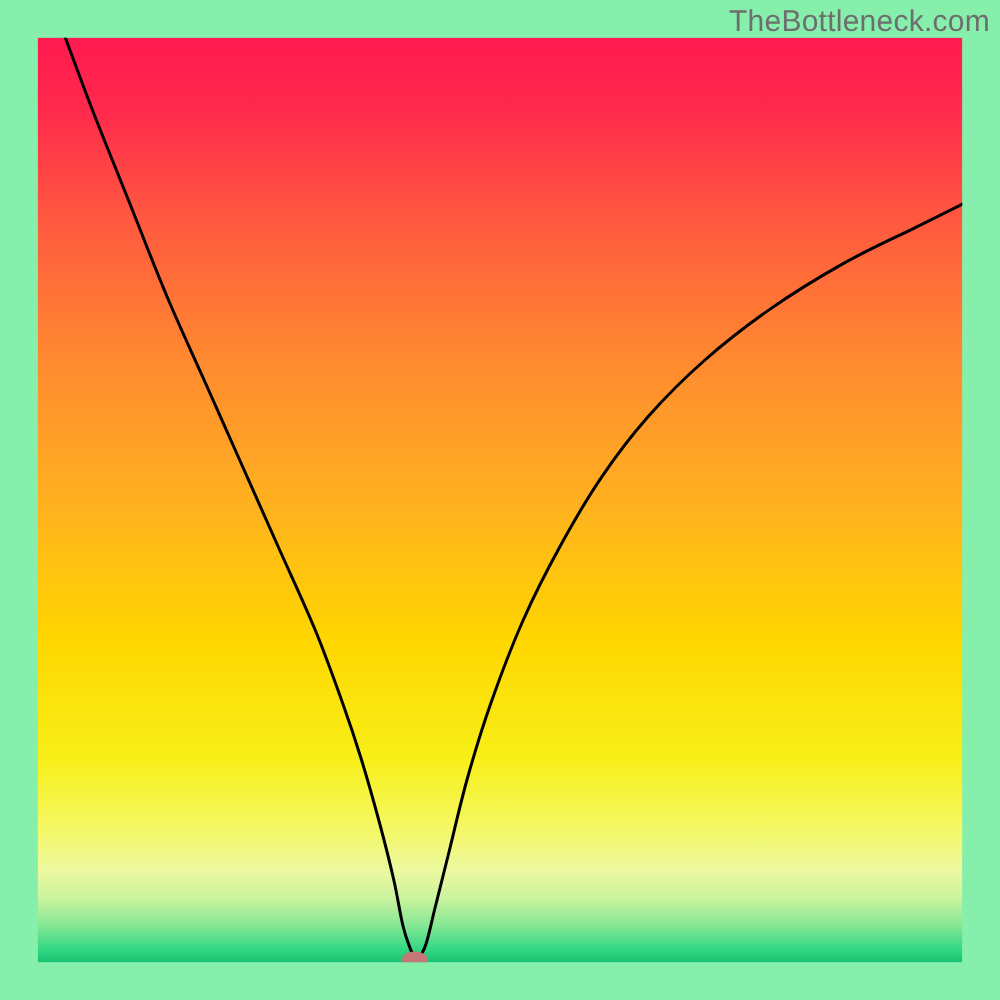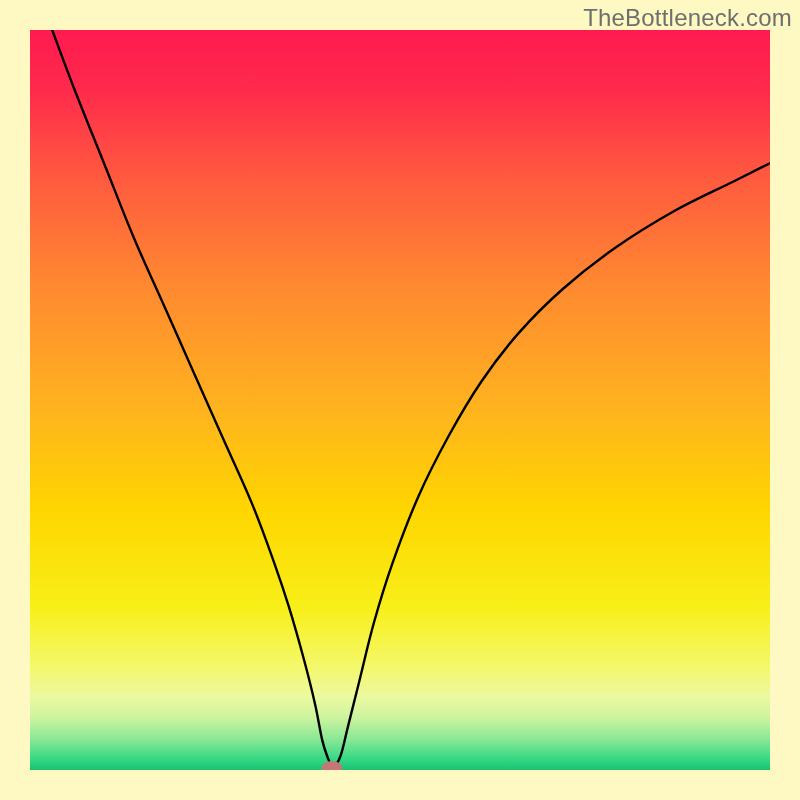--- a/index.html
+++ b/index.html
@@ -8,21 +8,21 @@
     width: 800px;
     height: 800px;
     overflow: hidden;
     font-family: Arial, Helvetica, sans-serif;
     background: #000;
   }
   .frame {
     position: relative;
     width: 800px;
     height: 800px;
-    background: #fef9c3;
+    background: #86efac;
     text-align: right;
   }
   .plot-area {
     position: absolute;
     left: 30px;
     top: 30px;
     width: 740px;
     height: 740px;
     overflow: hidden;
   }

